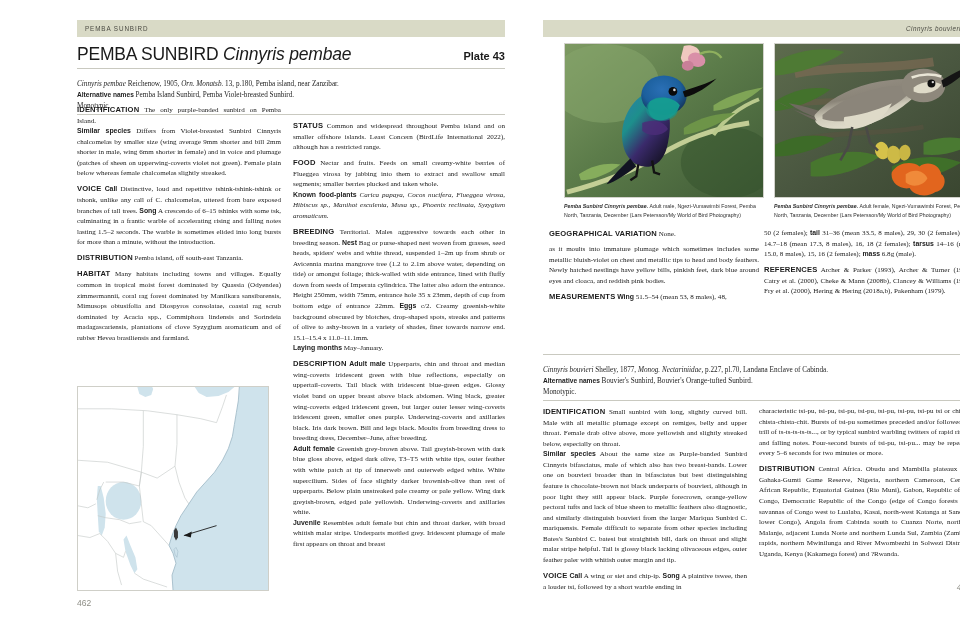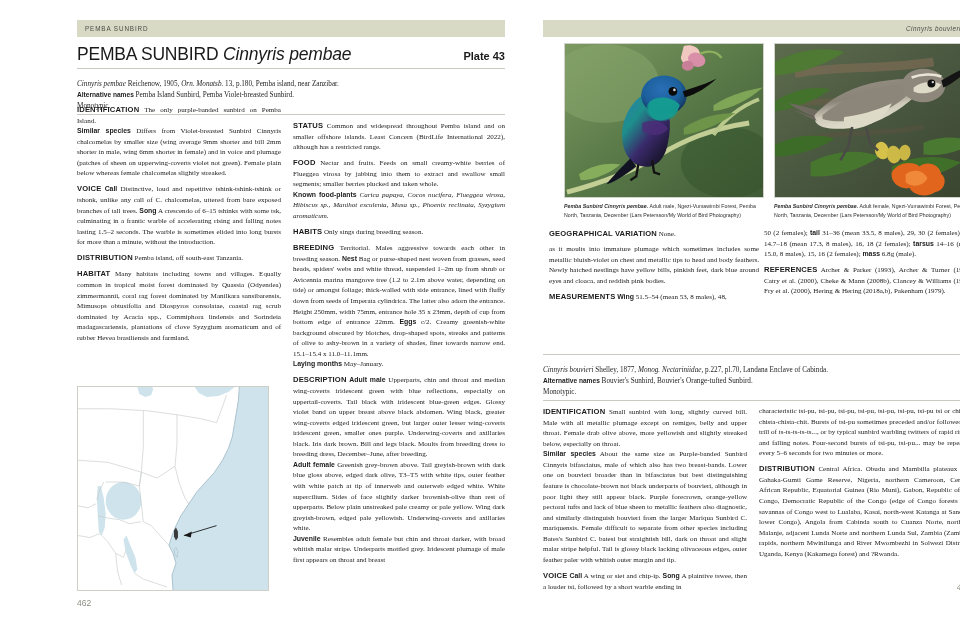--- a/index.html
+++ b/index.html
@@ -208,23 +208,20 @@
       </svg>
     </div>
 
     <div class="col" style="left:249px; top:120px; width:212px;">
       <p>
         <span class="hd">STATUS</span><span> Common and widespread throughout Pemba island and on smaller offshore islands. Least Concern (BirdLife International 2022), although has a restricted range.</span>
       </p>
       <p>
         <span class="hd">FOOD</span><span> Nectar and fruits. Feeds on small creamy-white berries of Flueggea virosa by jabbing into them to extract and swallow small segments; smaller berries plucked and taken whole.</span><br>
         <span class="sh">Known food-plants</span><span class="it"> Carica papaya, Cocos nucifera, Flueggea virosa, Hibiscus sp., Manihot esculenta, Musa sp., Phoenix reclinata, Syzygium aromaticum.</span>
-      </p>
-      <p>
-        <span class="hd">HABITS</span><span> Only sings during breeding season.</span>
       </p>
       <p>
         <span class="hd">BREEDING</span><span> Territorial. Males aggressive towards each other in breeding season. </span><span class="sh">Nest</span><span> Bag or purse-shaped nest woven from grasses, seed heads, spiders' webs and white thread, suspended 1–2m up from shrub or Avicennia marina mangrove tree (1.2 to 2.1m above water, depending on tide) or amongst foliage; thick-walled with side entrance, lined with fluffy down from seeds of Imperata cylindrica. The latter also adorn the entrance. Height 250mm, width 75mm, entrance hole 35 x 23mm, depth of cup from bottom edge of entrance 22mm. </span><span class="sh">Eggs</span><span> c/2. Creamy greenish-white background obscured by blotches, drop-shaped spots, streaks and patterns of olive to ashy-brown in a variety of shades, finer towards narrow end. 15.1–15.4 x 11.0–11.1mm. </span><br>
         <span class="sh">Laying months</span><span> May–January.</span>
       </p>
       <p>
         <span class="hd">DESCRIPTION</span>
         <span class="sh">Adult male</span><span> Upperparts, chin and throat and median wing-coverts iridescent green with blue reflections, especially on uppertail-coverts. Tail black with iridescent blue-green edges. Glossy violet band on upper breast above black abdomen. Wing black, greater wing-coverts edged iridescent green, but larger outer lesser wing-coverts iridescent green, smaller ones purple. Underwing-coverts and axillaries black. Iris dark brown. Bill and legs black. Moults from breeding dress to breeding dress, December–June, after breeding.</span><br>
         <span class="sh">Adult female</span><span> Greenish grey-brown above. Tail greyish-brown with dark blue gloss above, edged dark olive, T3–T5 with white tips, outer feather with white patch at tip of innerweb and outerweb edged white. White supercilium. Sides of face slightly darker brownish-olive than rest of upperparts. Below plain unstreaked pale creamy or pale yellow. Wing dark greyish-brown, edged pale yellowish. Underwing-coverts and axillaries white.</span><br>
         <span class="sh">Juvenile</span><span> Resembles adult female but chin and throat darker, with broad whitish malar stripe. Underparts mottled grey. Iridescent plumage of male first appears on throat and breast</span>

